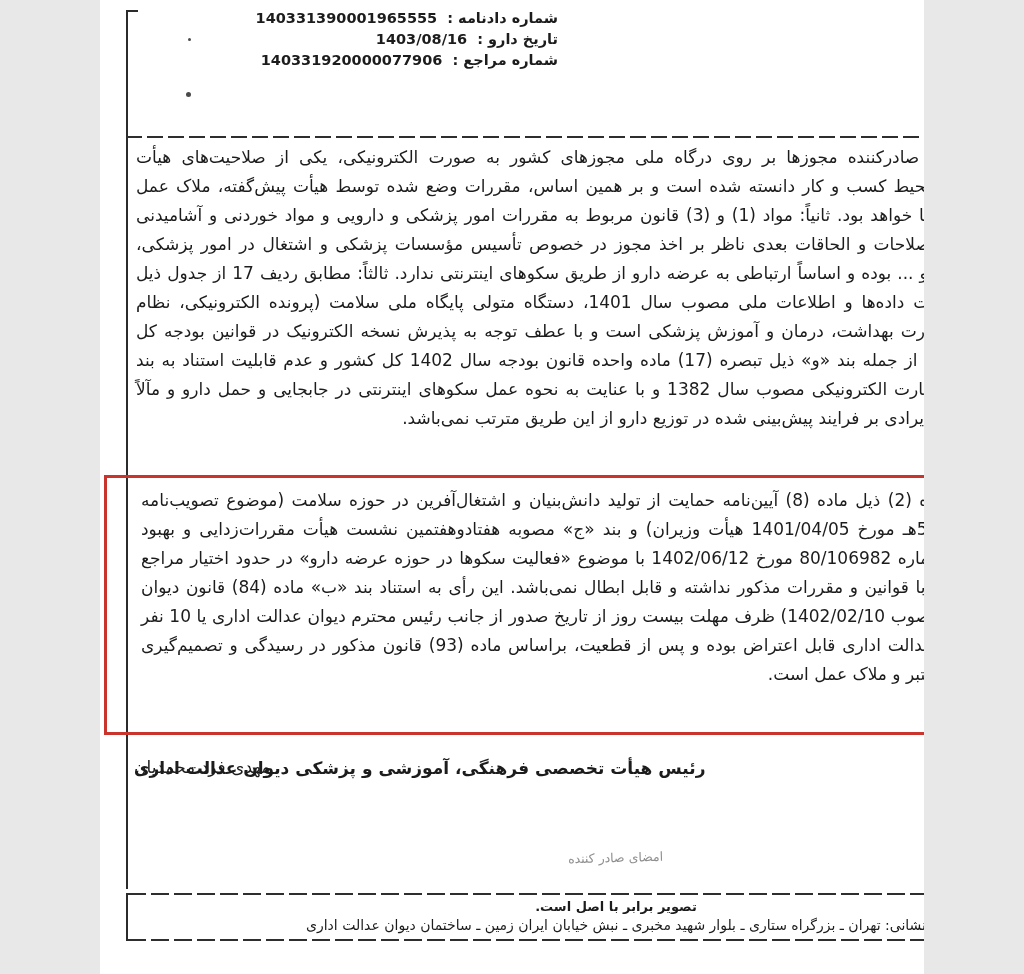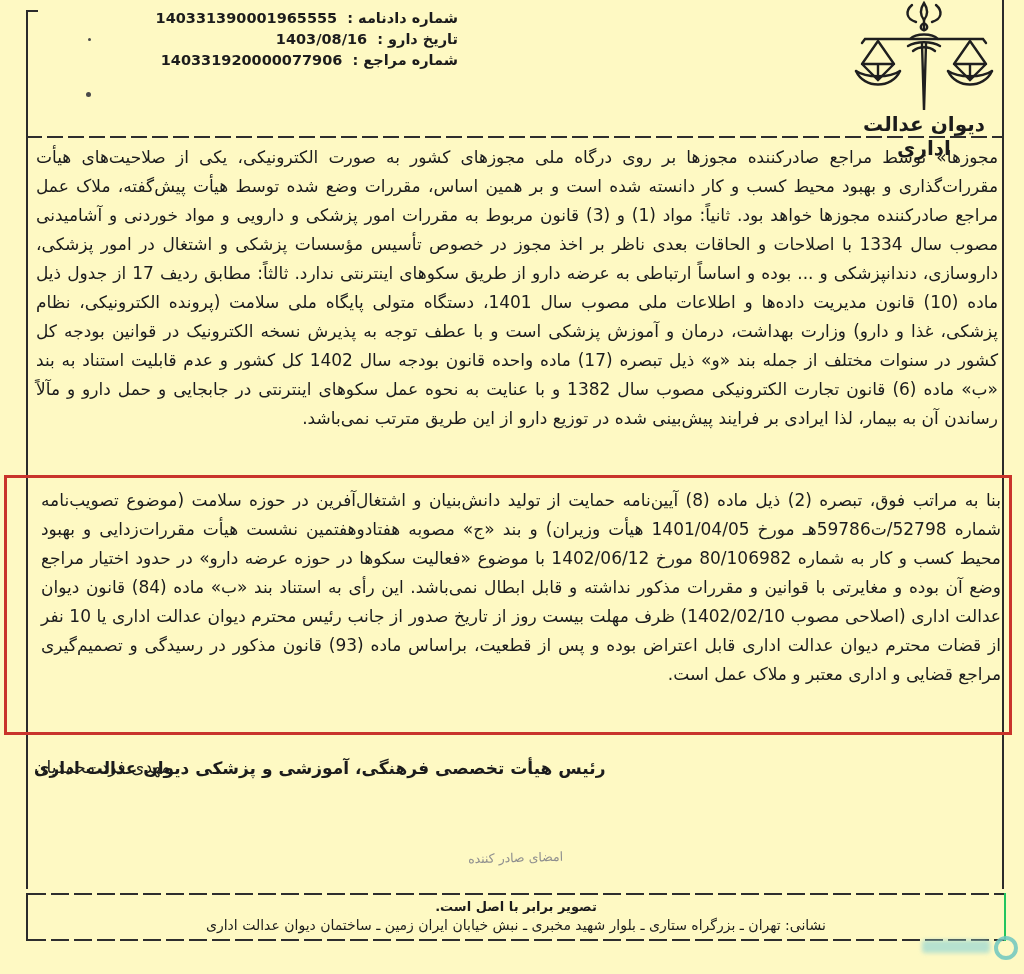--- a/index.html
+++ b/index.html
@@ -1,17 +1,17 @@
 <!DOCTYPE html>
 <html lang="fa"><head>
 <meta charset="utf-8">
 <style>
   html,body{margin:0;padding:0;}
   body{font-family:"DejaVu Sans", sans-serif; background:#e8e8e8;}
-  .page{position:relative; width:1024px; height:974px; margin:0 auto; background:#fef9c3; overflow:hidden; color:#1c1c1c;}
+  .page{position:relative; width:824px; height:974px; margin:0 auto; background:#ffffff; overflow:hidden; color:#1c1c1c;}
 
   
   .frame-left{position:absolute; left:26px; top:10px; width:2px; height:879px; background:#2b2b2b;}
   .frame-left::before{content:""; position:absolute; left:0; top:0; width:12px; height:2px; background:#2b2b2b;}
   .frame-right{position:absolute; left:1002px; top:0; width:2px; height:889px; background:#2b2b2b;}
   .header-sep{position:absolute; left:26px; top:136px; width:978px; height:2px;
     background:repeating-linear-gradient(90deg,#2e2e2e 0 16px, rgba(0,0,0,0) 16px 21px);}
 
   
   .meta{position:absolute; left:60px; top:8px; width:398px; text-align:right; direction:rtl;}

